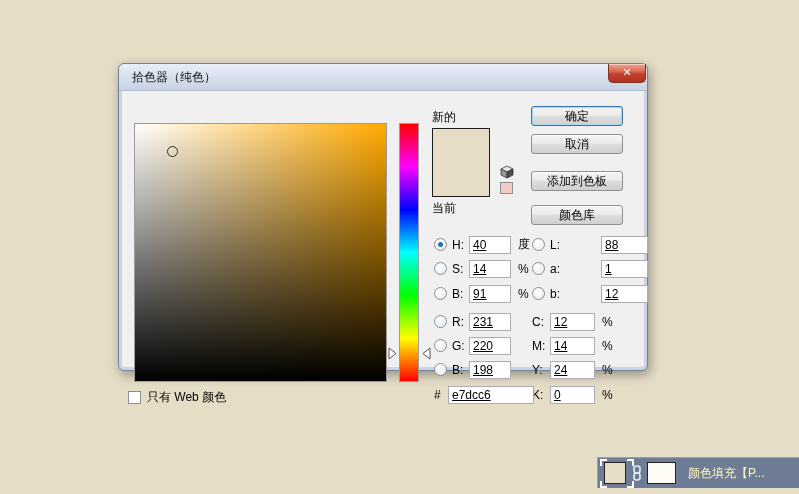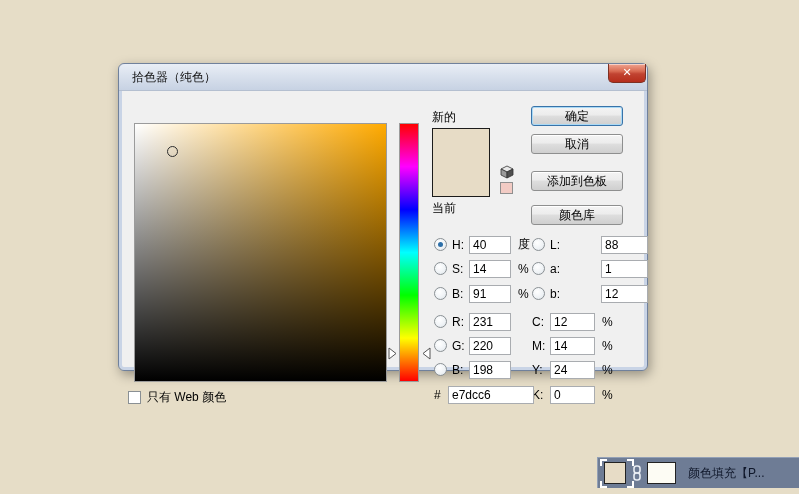--- a/index.html
+++ b/index.html
@@ -57,21 +57,21 @@
 
   
   .row { position:absolute; height:19px; display:flex; align-items:center; }
   .radio { width:13px; height:13px; border:1px solid #8a9094; border-radius:50%;
            background:radial-gradient(circle at 40% 35%, #fff 0%, #eef2f5 60%, #d7dde2 100%);
            margin-right:5px; position:relative; flex:none; cursor:pointer; }
   .radio.selected::after { content:""; position:absolute; left:3px; top:3px; width:5px; height:5px;
            border-radius:50%; background:#2d6fa8; }
   .flabel { width:17px; font-size:12px; }
   .fiinput { width:42px; height:18px; border:1px solid #a9acb0; background:#fff;
-            font-family:"Liberation Sans","DejaVu Sans",sans-serif; font-size:12px; padding:0 3px; }
+            font-family:"Liberation Sans","DejaVu Sans",sans-serif; font-size:12px; padding:0 3px;text-decoration:underline; }
   .fiinput.lab { width:47px;margin-left:34px; }
   .fiinput.cmyk { width:45px; }
   .fiinput.hex { width:86px; }
   .unit { margin-left:7px; font-size:12px; }
   .cmyk-label { width:16px; font-size:12px; text-align:left; margin-right:2px; }
 
   
   .web-check-row { position:absolute; left:9px; top:325px; display:flex; align-items:center; }
   .checkbox { width:13px; height:13px; border:1px solid #8a9094; background:#fff; margin-right:6px; cursor:pointer; }
 
@@ -80,21 +80,21 @@
                 border-top:1px solid #93a0b6; border-left:1px solid #93a0b6; }
   .layer-thumb { position:absolute; left:6px; top:4px; width:22px; height:22px; border:1px solid #222; }
   .bracket { position:absolute; width:7px; height:7px; }
   .bracket.tl { left:2px; top:1px; border-left:2px solid #fff; border-top:2px solid #fff; }
   .bracket.tr { left:29px; top:1px; border-right:2px solid #fff; border-top:2px solid #fff; }
   .bracket.bl { left:2px; top:23px; border-left:2px solid #fff; border-bottom:2px solid #fff; }
   .bracket.br { left:29px; top:23px; border-right:2px solid #fff; border-bottom:2px solid #fff; }
   .link-icon { position:absolute; left:34px; top:7px; }
   .mask-thumb { position:absolute; left:49px; top:4px; width:29px; height:22px;
                 background:#fdfcf4; border:1px solid #222; }
-  .layer-name { position:absolute; left:90px; top:0; line-height:31px; color:#0f172a; font-size:12px; white-space:nowrap; }
+  .layer-name { position:absolute; left:90px; top:0; line-height:31px; color:#fef9c3; font-size:12px; white-space:nowrap; }
 </style>
 </head>
 <body>
 
 <div class="screen" style="background-color: rgb(230, 221, 199);">
 
   <div class="dialog">
 
     <div class="titlebar">
       <span class="title-text">拾色器（纯色）</span>

